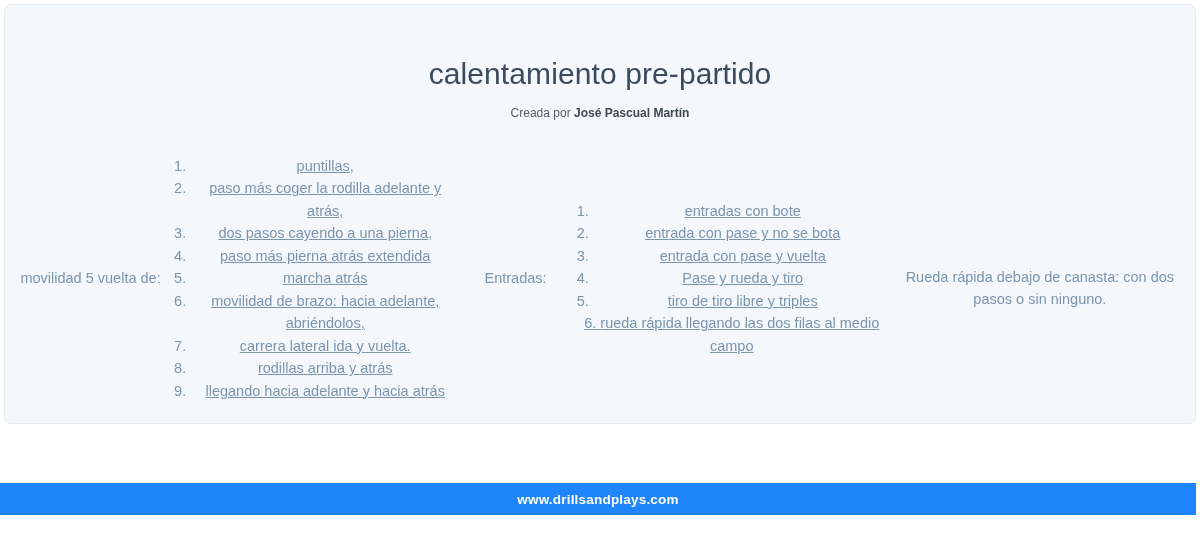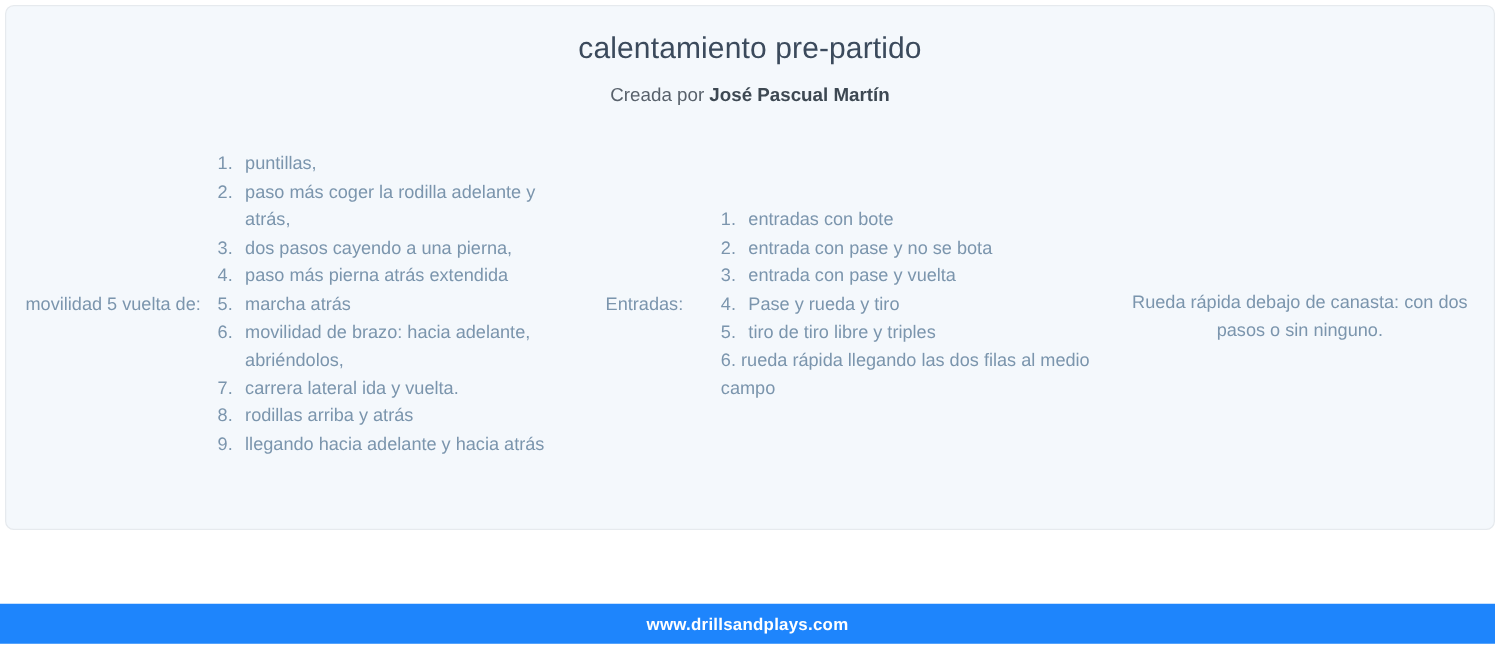--- a/index.html
+++ b/index.html
@@ -33,30 +33,31 @@
     border-radius: 7px;
     overflow: hidden;
   }
 
   .drill-header {
     padding-top: 20px;
     text-align: center;
   }
 
   .drill-title {
-    font-size: 24px;
+    font-size: 30px;
     font-weight: 400;
     color: #3b4a5c;
     line-height: 1.2;
     letter-spacing: 0.1px;
+    margin-top: 31px;
   }
 
   .drill-subtitle {
     margin-top: 14px;
-    font-size: 15px;
+    font-size: 12px;
     color: #58616b;
     line-height: 1.2;
   }
   .drill-subtitle .author {
     font-weight: bold;
     color: #3d4852;
   }
 
   
   .columns {
@@ -85,23 +86,24 @@
 
   ol.drill-list {
     margin: 0;
     padding: 0;
     list-style: none;
     counter-reset: drillitem;
   }
   ol.drill-list > li {
     counter-increment: drillitem;
     position: relative;
-    text-align: left;
+    text-align: center;
     padding-left: 22px;
     margin: 0;
+    text-decoration: underline;
   }
   ol.drill-list > li::before {
     content: counter(drillitem) ".";
     position: absolute;
     left: 0;
     top: 0;
     text-align: left;
     color: #7b95ad;
   }
   

